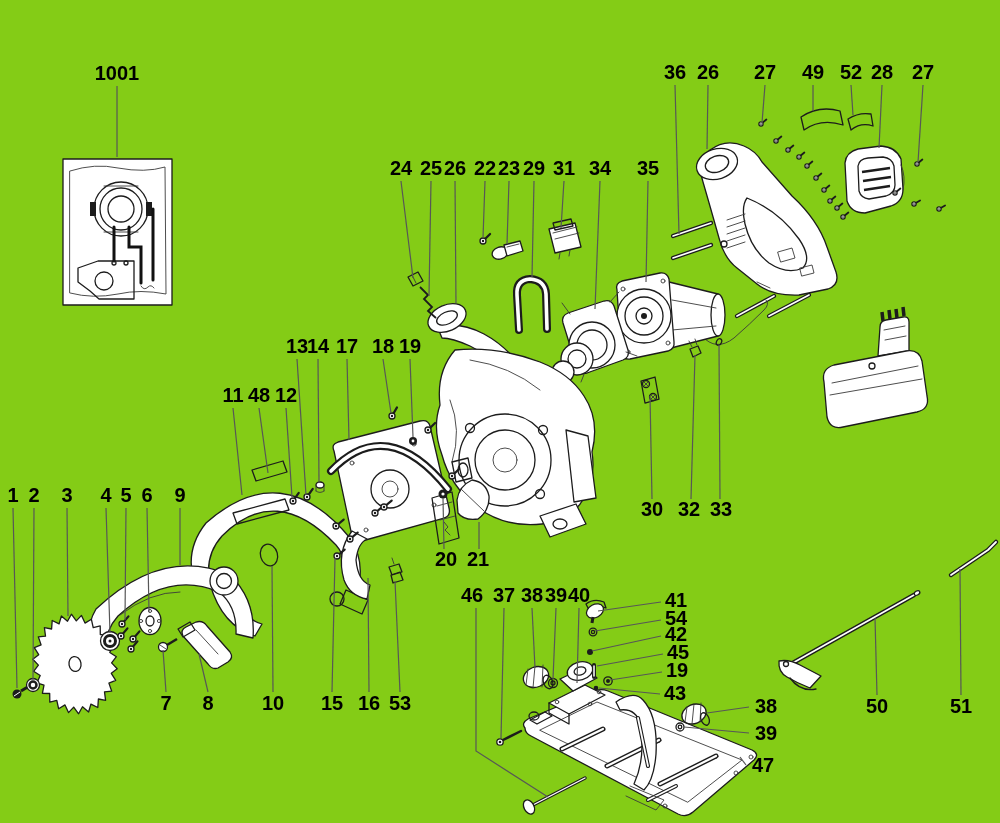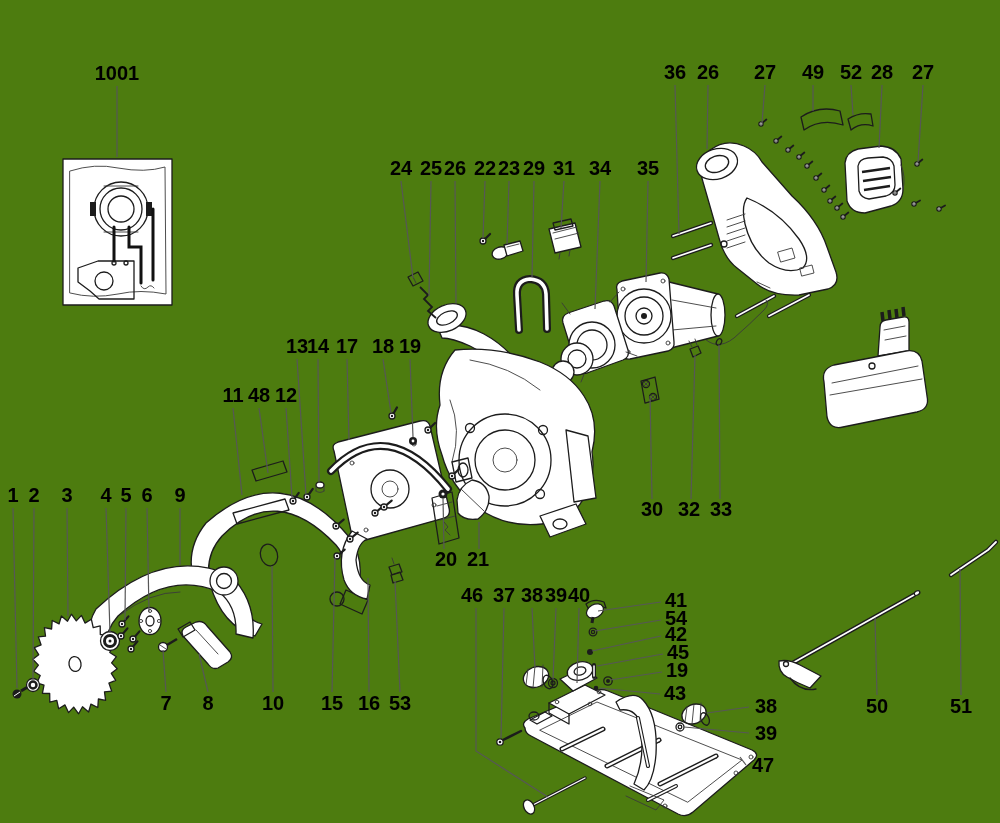--- a/index.html
+++ b/index.html
@@ -1,16 +1,16 @@
 <!DOCTYPE html>
 <html><head>
 <meta charset="utf-8">
 <style>
   html,body{margin:0;padding:0;background:#fff;}
-  #stage{position:relative;width:1000px;height:823px;background:#4d7c0f;overflow:hidden;}
+  #stage{position:relative;width:1000px;height:823px;background:#84cc16;overflow:hidden;}
   svg{display:block;}
   .ln  {fill:#fff;stroke:#1c1c1c;stroke-width:1.3;stroke-linejoin:round;stroke-linecap:round;}
   .lnf {fill:none;stroke:#1c1c1c;stroke-width:1.3;stroke-linejoin:round;stroke-linecap:round;}
   .thin{fill:none;stroke:#3a3a3a;stroke-width:0.9;stroke-linejoin:round;stroke-linecap:round;}
   .dark{fill:#1c1c1c;stroke:none;}
   .rodA{fill:none;stroke:#1c1c1c;stroke-width:4.2;stroke-linecap:round;}
   .rodB{fill:none;stroke:#fff;stroke-width:1.7;stroke-linecap:round;}
   .bandA{fill:none;stroke:#1c1c1c;stroke-width:8;stroke-linecap:round;}
   .bandB{fill:none;stroke:#fff;stroke-width:3.6;stroke-linecap:round;}
   .slotA{fill:none;stroke:#1c1c1c;stroke-width:5;stroke-linecap:round;}

